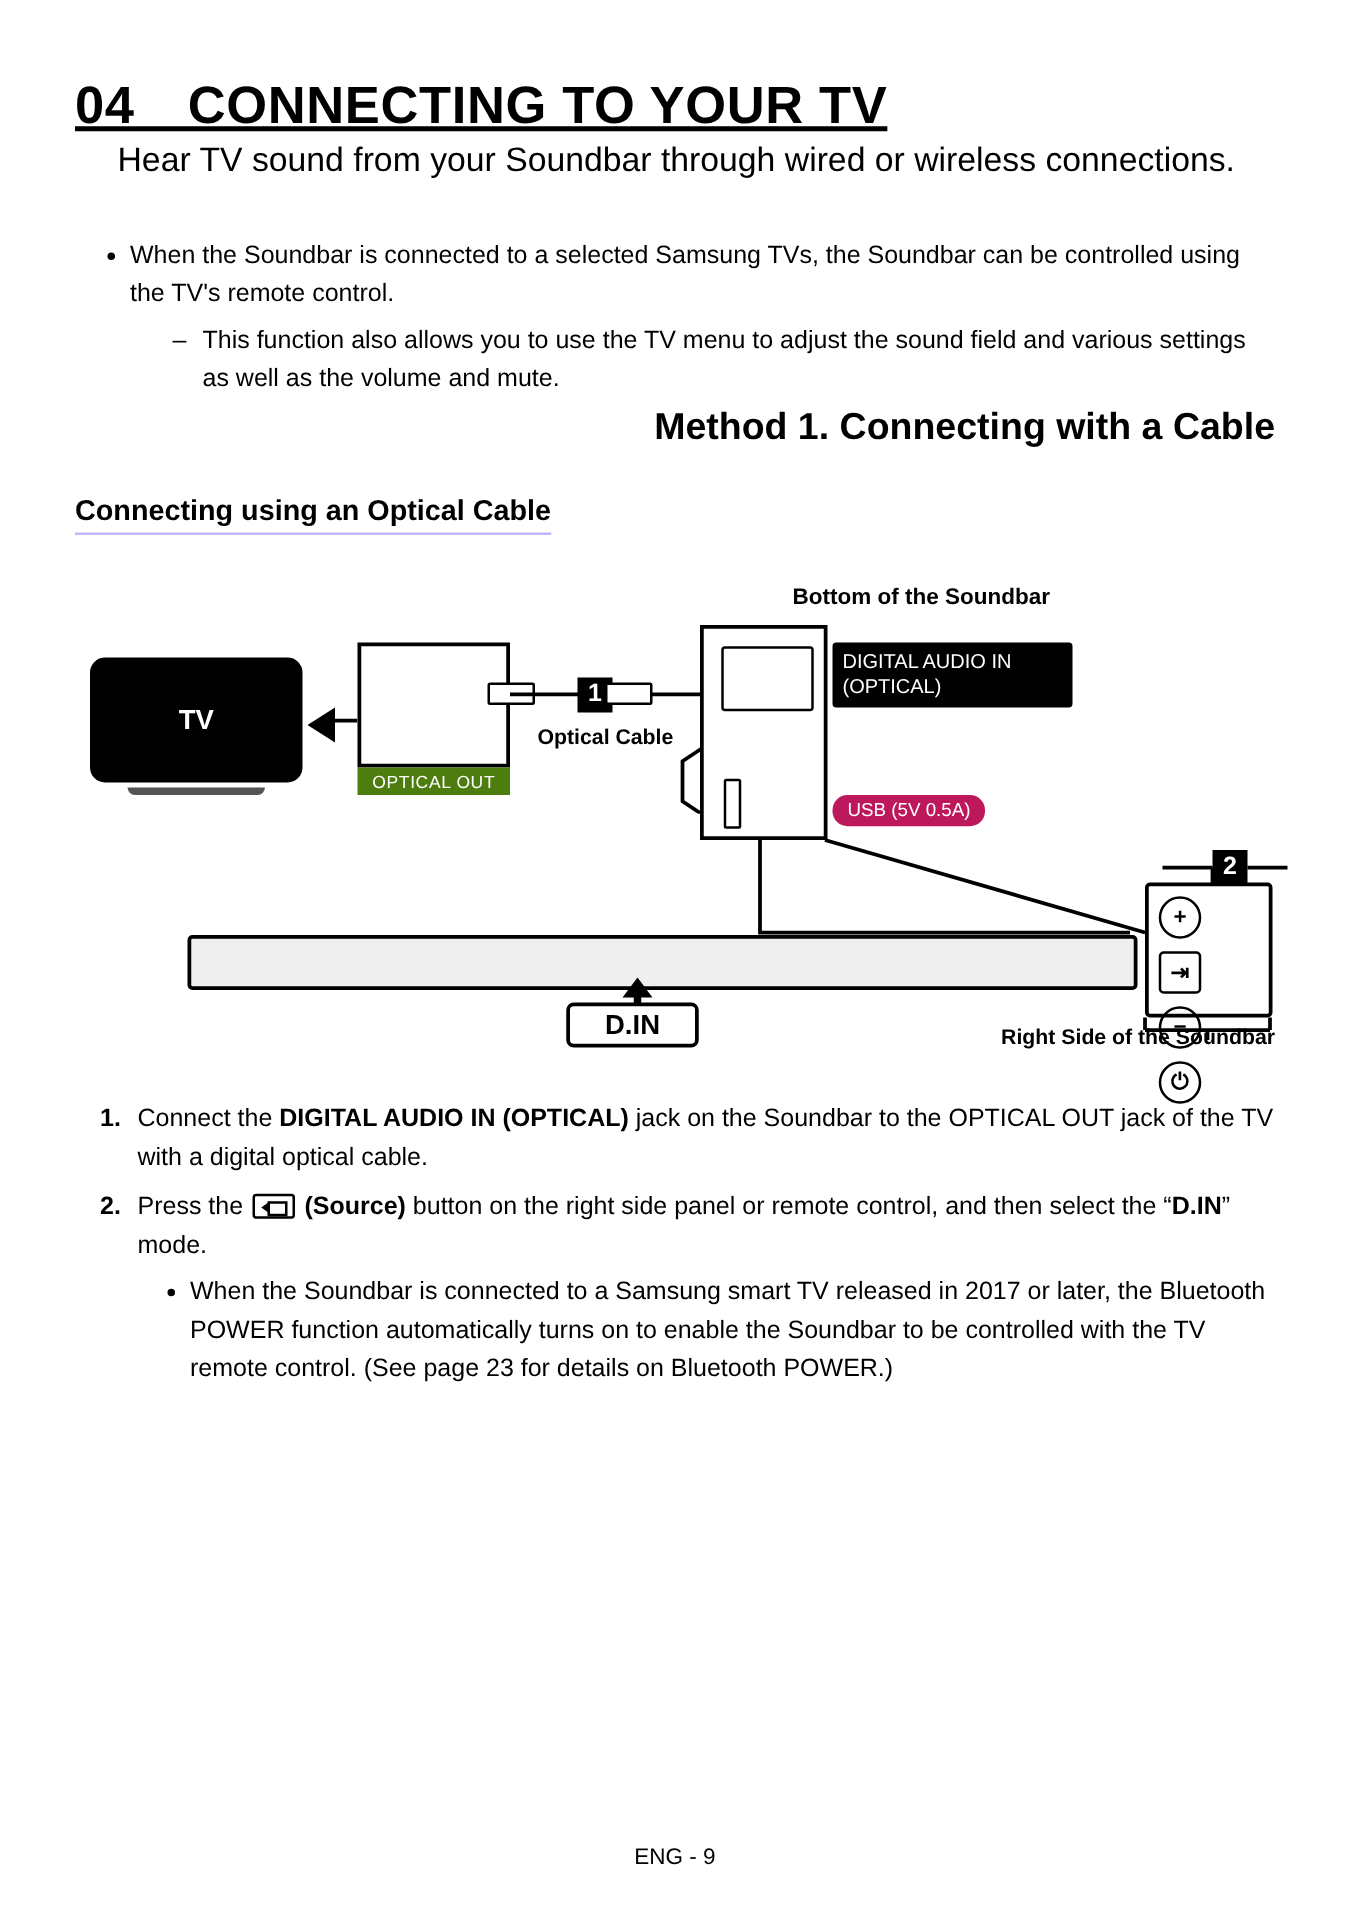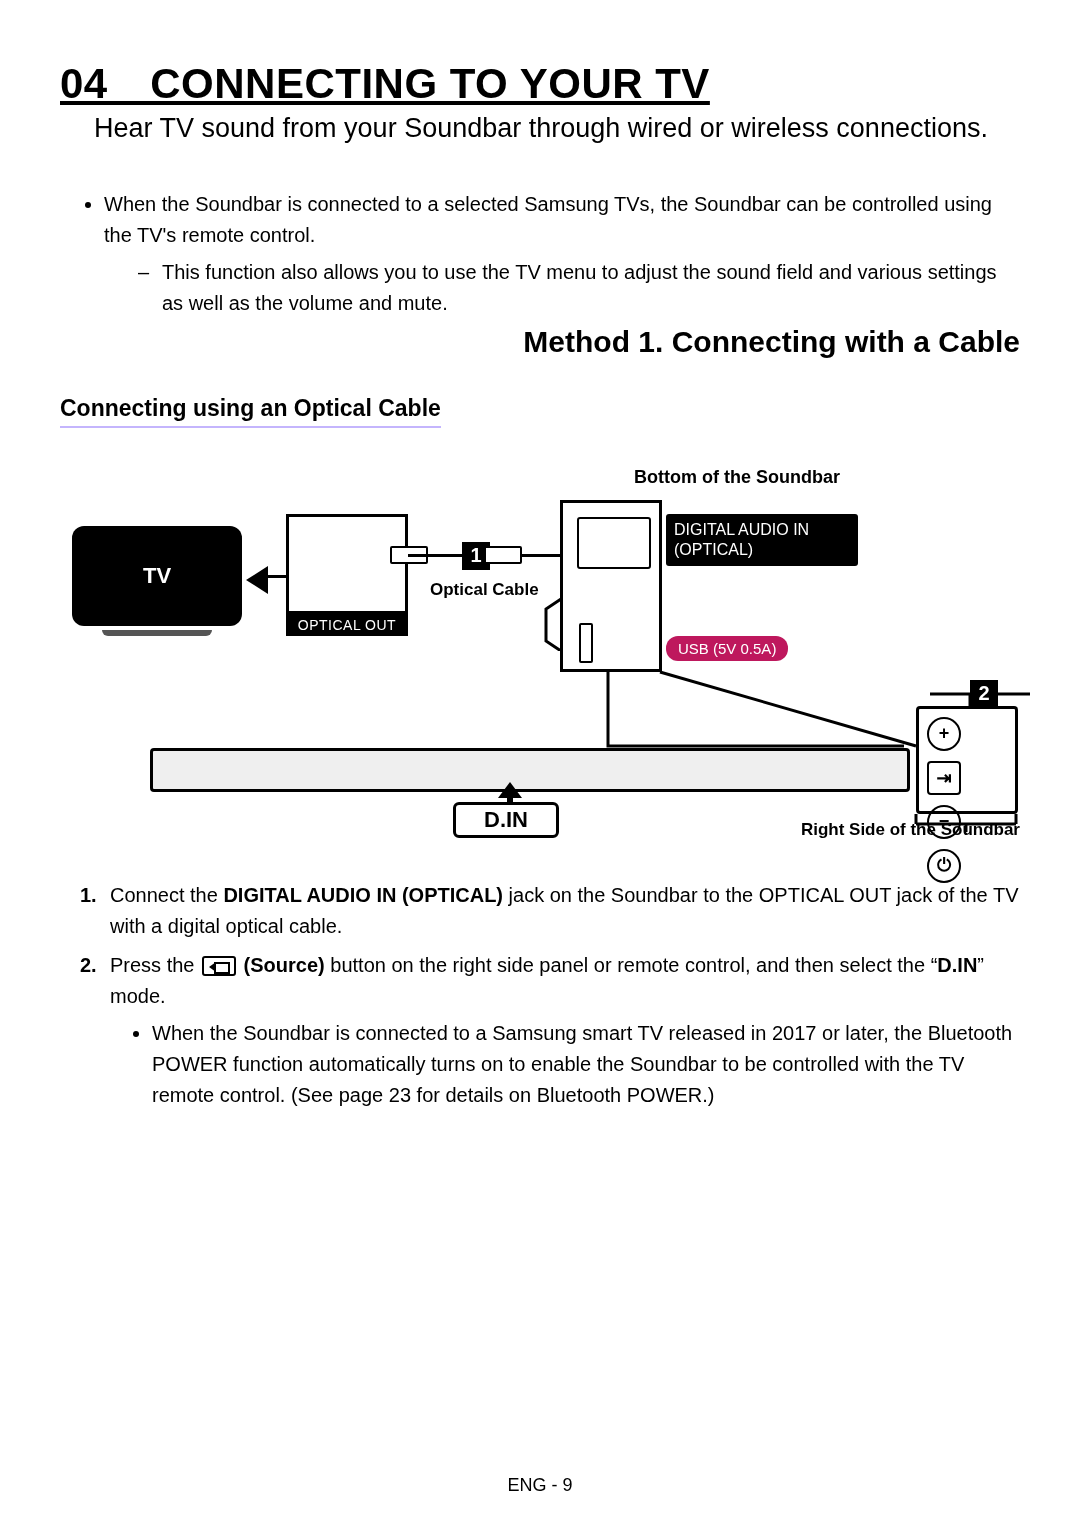--- a/index.html
+++ b/index.html
@@ -102,21 +102,21 @@
     position: absolute;
     left: 226px; top: 62px;
     width: 122px; height: 100px;
     border: 3px solid #000;
     background: #fff;
   }
   .optical-out-label {
     position: absolute;
     left: 226px; top: 162px;
     width: 122px; height: 22px;
-    background: #000000; color: #fff;
+    background: #4d7c0f; color: #fff;
     font-size: 14px; font-weight: 400;
     display: flex; align-items: center; justify-content: center;
     letter-spacing: 0.5px;
   }
   .optical-port {
     position: absolute;
     left: 252px; top: 80px;
     width: 70px; height: 54px;
   }
   .cable-line {

